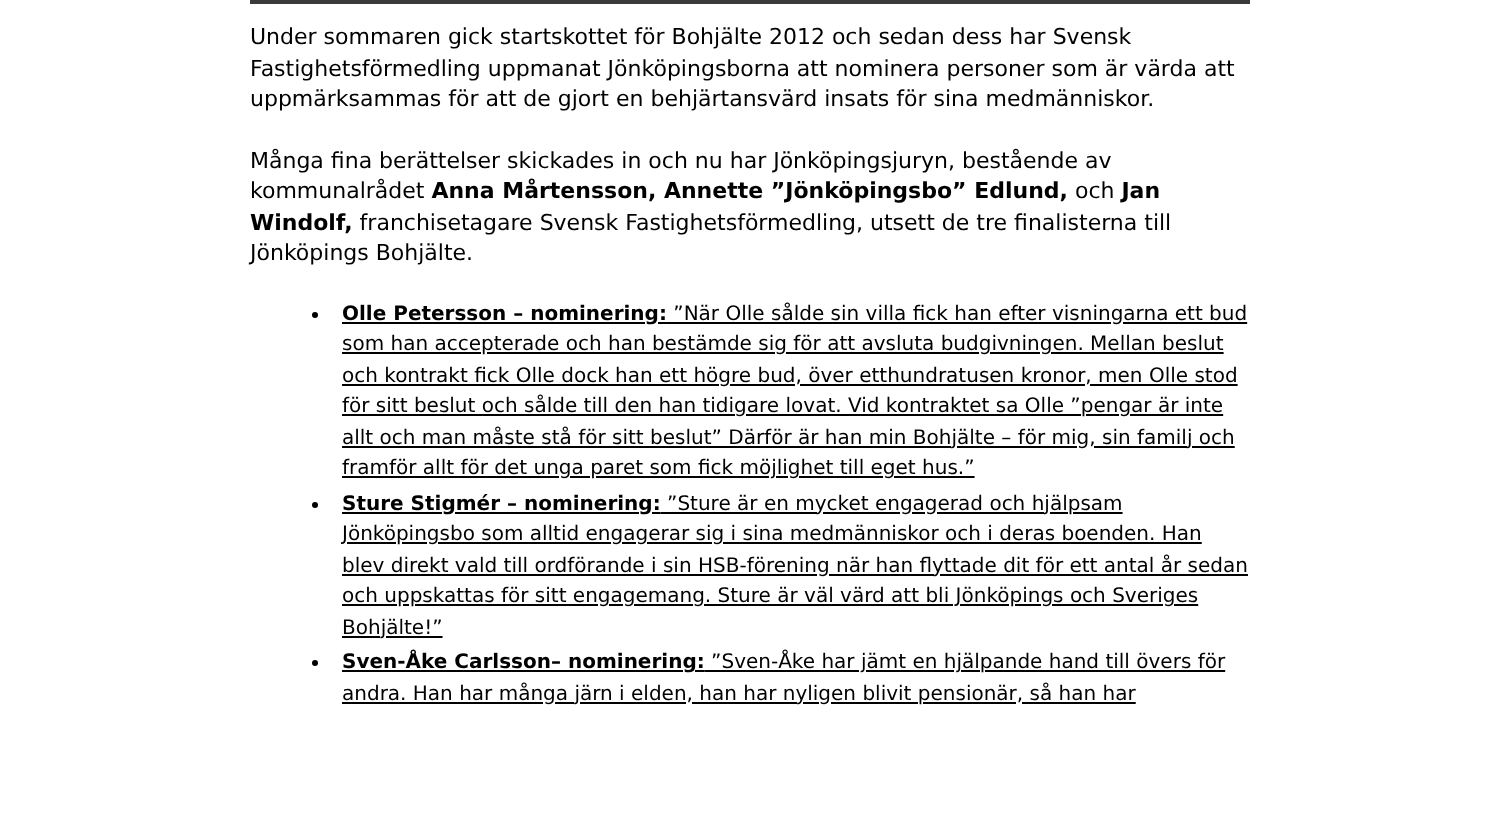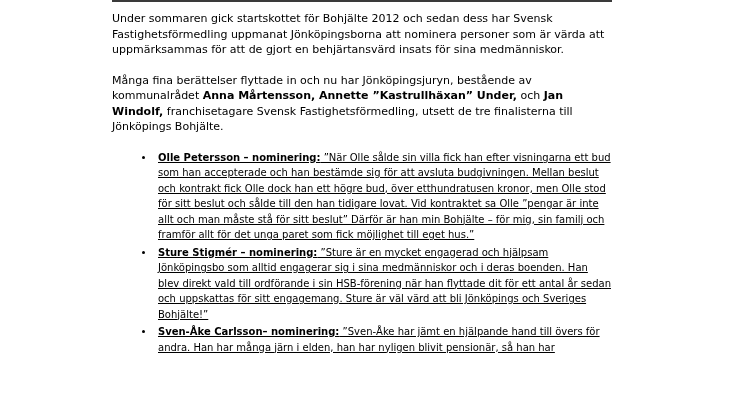--- a/index.html
+++ b/index.html
@@ -11,21 +11,21 @@
   }
   .page {
     position: relative;
     width: 746px;
     height: 419px;
     background: #ffffff;
     overflow: hidden;
   }
   .content {
     position: absolute;
-    left: 112px;
+    left: 125px;
     top: 0;
     width: 500px;
   }
   .top-rule {
     width: 100%;
     height: 0;
     border-top: 2px solid #3a3a3a;
     margin-bottom: 9px;
   }
   p.doc-par {
@@ -55,21 +55,21 @@
 </head>
 <body>
 
 <div class="page">
   <div class="content">
 
     <div class="top-rule"></div>
 
     <p class="doc-par">Under sommaren gick startskottet för Bohjälte 2012 och sedan dess har Svensk Fastighetsförmedling uppmanat Jönköpingsborna att nominera personer som är värda att uppmärksammas för att de gjort en behjärtansvärd insats för sina medmänniskor.</p>
 
-    <p class="doc-par"><span>Många fina berättelser flyttade in och nu har Jönköpingsjuryn, bestående av kommunalrådet </span><span style="font-weight: bold;">Anna Mårtensson, Annette ”Kastrullhäxan” Under,</span><span> och </span><span style="font-weight: bold;">Jan Windolf,</span><span> franchisetagare Svensk Fastighetsförmedling, utsett de tre finalisterna till Jönköpings Bohjälte.</span></p>
+    <p class="doc-par"><span>Många fina berättelser skickades in och nu har Jönköpingsjuryn, bestående av kommunalrådet </span><span style="font-weight: bold;">Anna Mårtensson, Annette ”Jönköpingsbo” Edlund,</span><span> och </span><span style="font-weight: bold;">Jan Windolf,</span><span> franchisetagare Svensk Fastighetsförmedling, utsett de tre finalisterna till Jönköpings Bohjälte.</span></p>
 
 
     <ul class="finalist-list">
       <li><span style="font-weight: bold;">Olle Petersson – nominering:</span><span> ”När Olle sålde sin villa fick han efter visningarna ett bud som han accepterade och han bestämde sig för att avsluta budgivningen. Mellan beslut och kontrakt fick Olle dock han ett högre bud, över etthundratusen kronor, men Olle stod för sitt beslut och sålde till den han tidigare lovat. Vid kontraktet sa Olle ”pengar är inte allt och man måste stå för sitt beslut” Därför är han min Bohjälte – för mig, sin familj och framför allt för det unga paret som fick möjlighet till eget hus.”</span></li>
       <li><span style="font-weight: bold;">Sture Stigmér – nominering:</span><span> ”Sture är en mycket engagerad och hjälpsam Jönköpingsbo som alltid engagerar sig i sina medmänniskor och i deras boenden. Han blev direkt vald till ordförande i sin HSB-förening när han flyttade dit för ett antal år sedan och uppskattas för sitt engagemang. Sture är väl värd att bli Jönköpings och Sveriges Bohjälte!”</span></li>
       <li><span style="font-weight: bold; text-align: center;">Sven-Åke Carlsson– nominering:</span><span> ”Sven-Åke har jämt en hjälpande hand till övers för andra. Han har många järn i elden, han har nyligen blivit pensionär, så han har</span></li>
     </ul>
 
   </div>
 </div>

